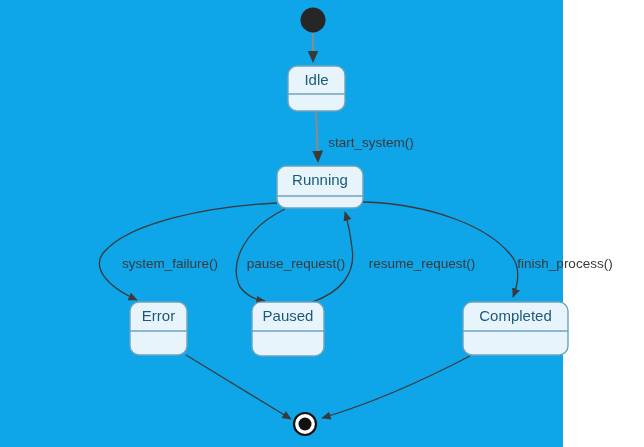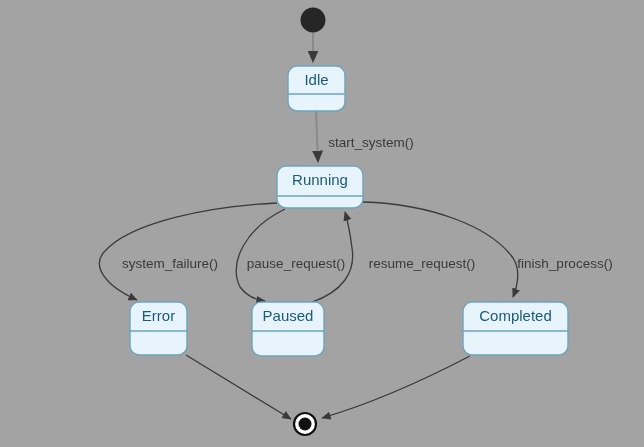--- a/index.html
+++ b/index.html
@@ -8,23 +8,23 @@
     background: #ffffff;
   }
   body {
     width: 644px;
     height: 447px;
     font-family: "Liberation Sans", sans-serif;
     overflow: hidden;
   }
   #diagram-root {
     position: relative;
-    width: 644px;
+    width: 563px;
     height: 447px;
-    background: #a3a3a3;
+    background: #0ea5e9;
   }
   #diagram-svg {
     position: absolute;
     top: 0;
     left: 0;
     width: 644px;
     height: 447px;
     display: block;
   }
   .state-label {

